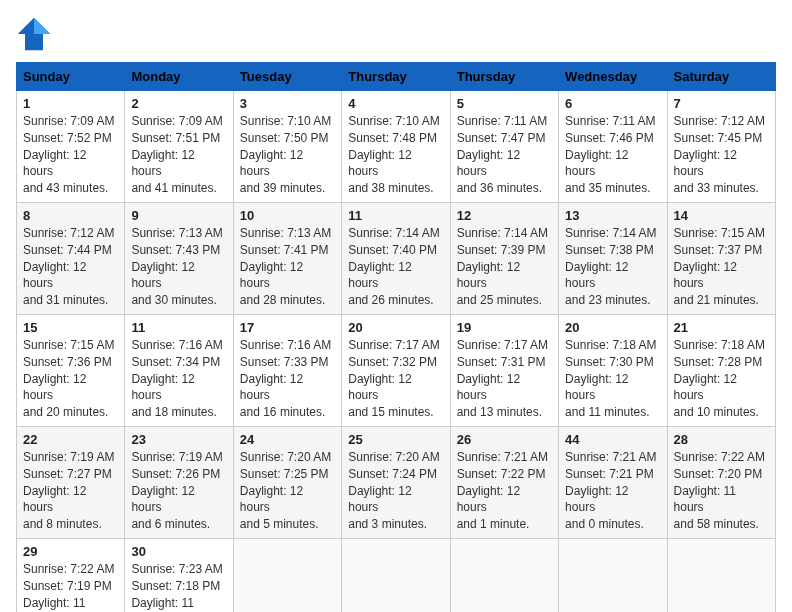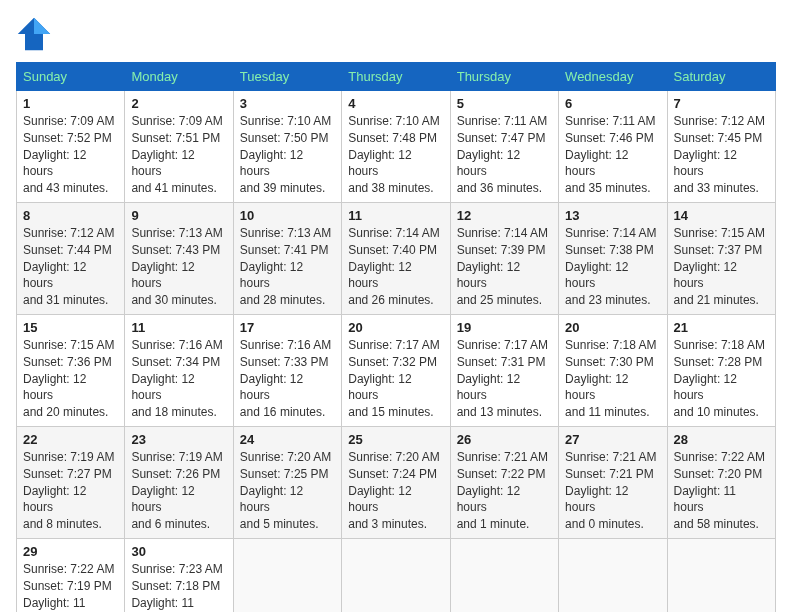--- a/index.html
+++ b/index.html
@@ -52,24 +52,24 @@
       font-size: 14px;
       color: #555;
     }
     table {
       width: 100%;
       border-collapse: collapse;
       table-layout: fixed;
     }
     th {
       background: #1565c0;
-      color: #86efac;
+      color: #000000;
       padding: 6px 6px;
       font-size: 13px;
-      font-weight: normal;
+      font-weight: bold;
       text-align: left;
       border: 1px solid #1565c0;
     }
     td {
       border: 1px solid #ccc;
       vertical-align: top;
       padding: 5px 6px;
       height: 88px;
       background: #fff;
     }
@@ -313,21 +313,21 @@
 and 3 minutes.</div>
         </td>
         <td>
           <span class="day-num">26</span>
           <div class="day-info" style="white-space: pre-line;">Sunrise: 7:21 AM
 Sunset: 7:22 PM
 Daylight: 12 hours
 and 1 minute.</div>
         </td>
         <td>
-          <span class="day-num">27</span>
+          <span class="day-num">44</span>
           <div class="day-info" style="white-space: pre-line;">Sunrise: 7:21 AM
 Sunset: 7:21 PM
 Daylight: 12 hours
 and 0 minutes.</div>
         </td>
         <td>
           <span class="day-num">28</span>
           <div class="day-info" style="white-space: pre-line;">Sunrise: 7:22 AM
 Sunset: 7:20 PM
 Daylight: 11 hours

